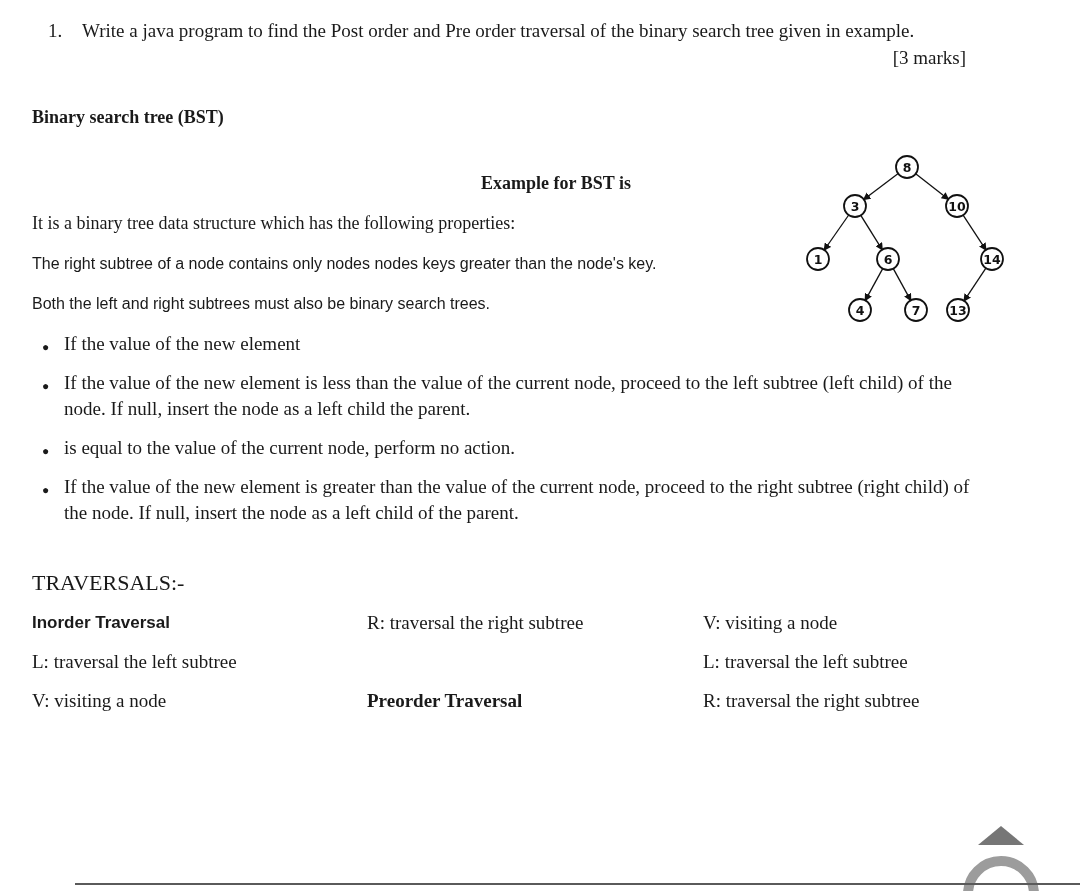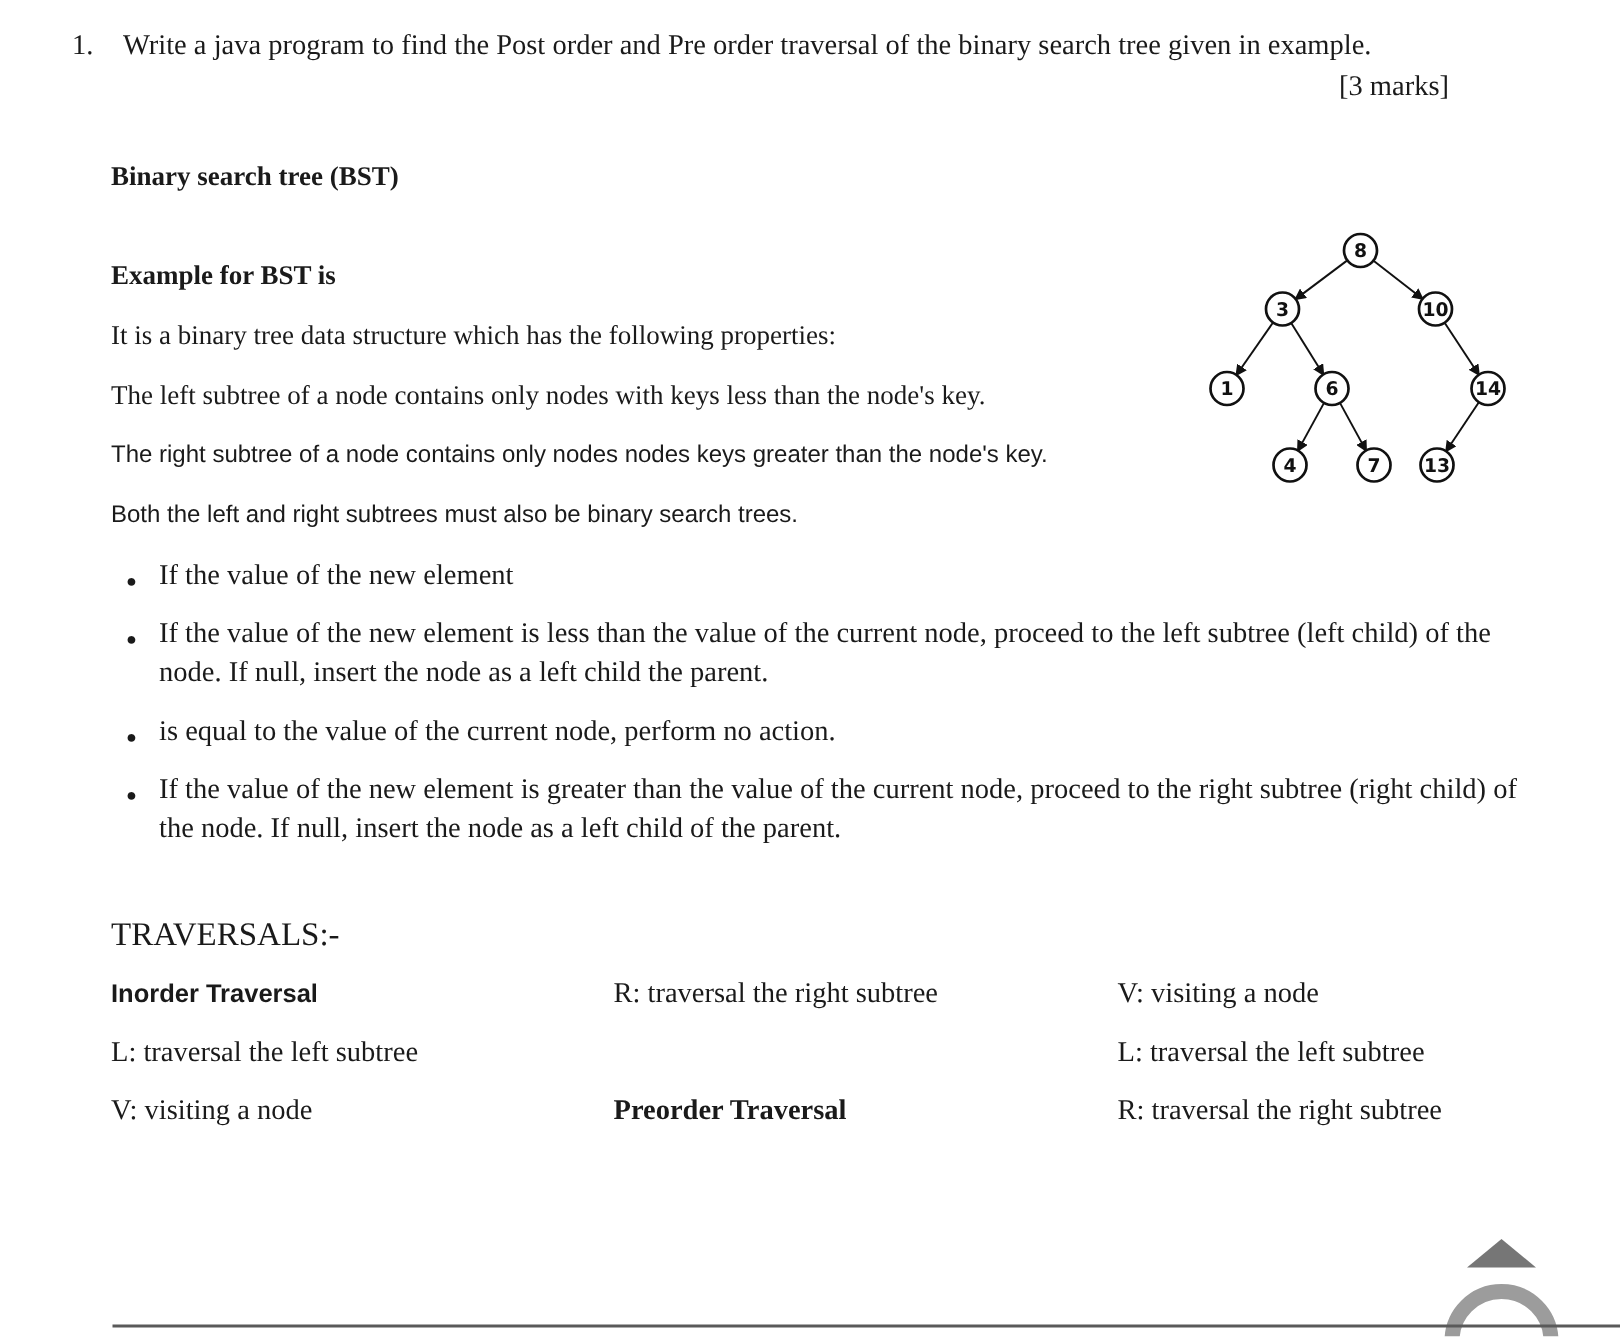--- a/index.html
+++ b/index.html
@@ -17,24 +17,24 @@
     display:flex;
     margin:17px 0 0 48px;
     width:962px;
     font-size:19px;
     line-height:27px;
   }
   .qnum { width:34px; flex:0 0 34px; }
   .qtext { width:928px; }
   .marks { float:right; margin-right:44px; }
 
-  .content { margin-left:74px; }
+  .content { margin-left:32px; }
 
   h2.bst-head   { font-size:18px; font-weight:bold; line-height:25px; margin-top:34px; }
-  h3.ex-head    { font-size:18px; font-weight:bold; line-height:25px; margin-top:41px; }
+  h3.ex-head    { font-size:18px; font-weight:bold; line-height:25px; margin-top:41px;text-align:center; }
 
   .props { position:relative; }
   .props p { font-size:18px; line-height:25px; margin-top:15px; width:720px; }
   .props p.sans { font-family:"Liberation Sans", sans-serif; font-size:16px; }
 
   h3.ins-head { font-size:19px; font-weight:bold; line-height:25px; margin-top:56px; }
   ul.bullets { list-style:none; margin-top:15px; width:940px; }
   ul.bullets li {
     position:relative;
     padding-left:32px;
@@ -111,21 +111,20 @@
     </div>
   </div>
 
   <div class="content">
 
     <h2 class="bst-head">Binary search tree (BST)</h2>
 
     <div class="props">
       <h3 class="ex-head">Example for BST is</h3>
       <p>It is a binary tree data structure which has the following properties:</p>
-      <p>The left subtree of a node contains only nodes with keys less than the node's key.</p>
       <p class="sans">The right subtree of a node contains only nodes nodes keys greater than the node's key.</p>
       <p class="sans">Both the left and right subtrees must also be binary search trees.</p>
     </div>
 
     <ul class="bullets">
       <li>If the value of the new element</li>
       <li>If the value of the new element is less than the value of the current node, proceed to the left subtree (left child) of the node. If null, insert the node as a left child the parent.</li>
       <li>is equal to the value of the current node, perform no action.</li>
       <li>If the value of the new element is greater than the value of the current node, proceed to the right subtree (right child) of the node. If null, insert the node as a left child of the parent.</li>
     </ul>

